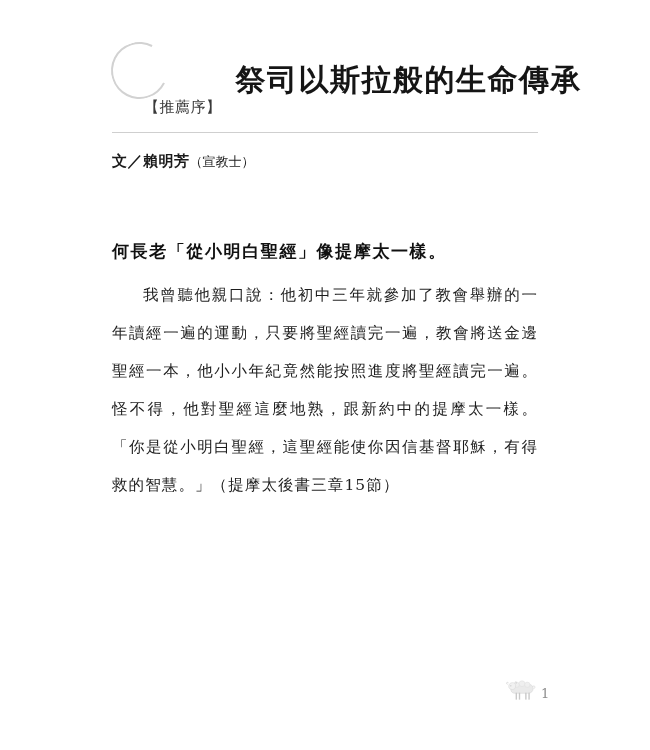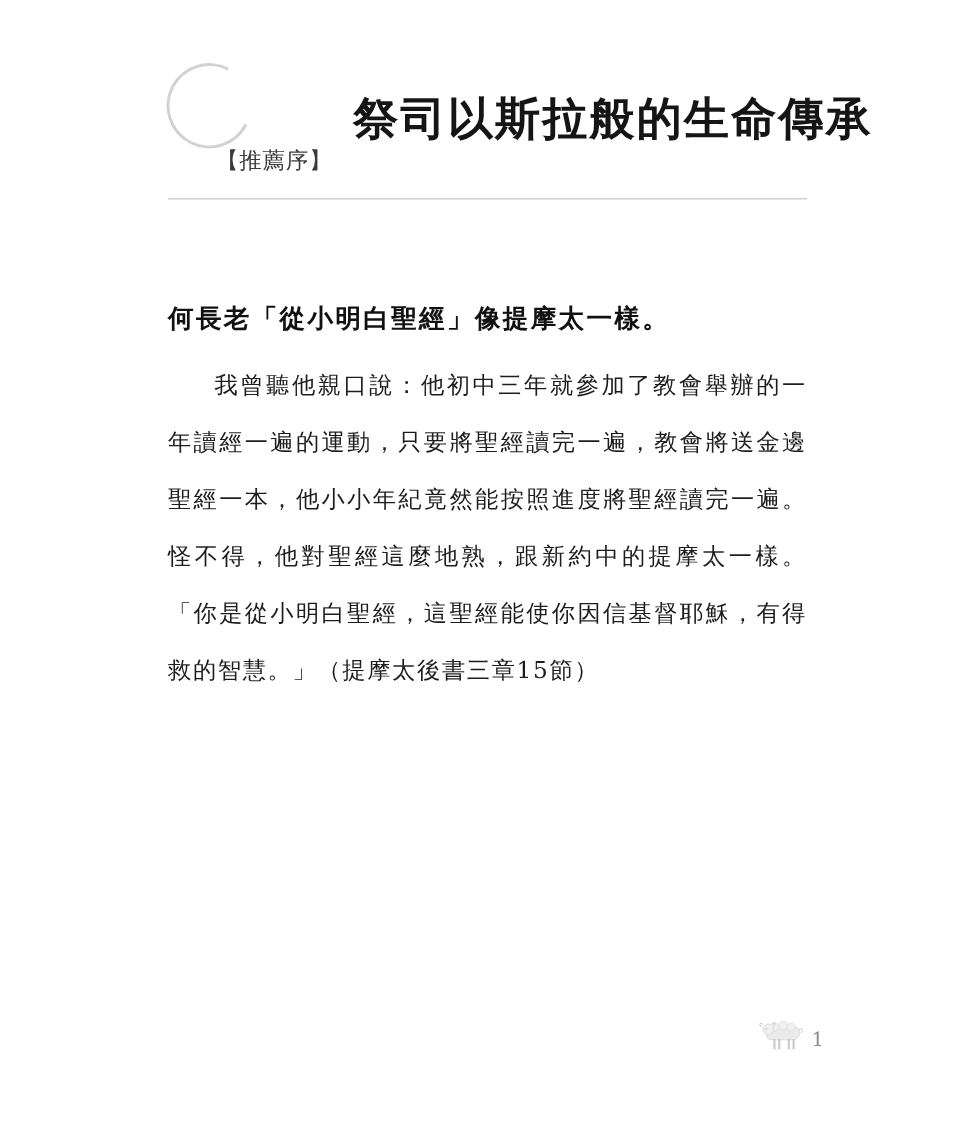--- a/index.html
+++ b/index.html
@@ -165,20 +165,23 @@
     <div class="title-block">
       <div class="title-arc"></div>
       <div class="title-row">
         <span class="kicker">【推薦序】</span>
         <h1 class="doc-title">祭司以斯拉般的生命傳承</h1>
       </div>
     </div>
 
     <div class="rule"></div>
 
+    <div class="byline">
+      <span>文／賴明芳</span><span class="affil">（宣教士）</span>
+    </div>
 
     <div class="body-area">
 
       <h2 class="subhead">何長老「從小明白聖經」像提摩太一樣。</h2>
 
       <p class="para">我曾聽他親口說：他初中三年就參加了教會舉辦的一年讀經一遍的運動，只要將聖經讀完一遍，教會將送金邊聖經一本，他小小年紀竟然能按照進度將聖經讀完一遍。怪不得，他對聖經這麼地熟，跟新約中的提摩太一樣。「你是從小明白聖經，這聖經能使你因信基督耶穌，有得救的智慧。」（提摩太後書三章15節）</p>
     </div>
 
   </div>
 

